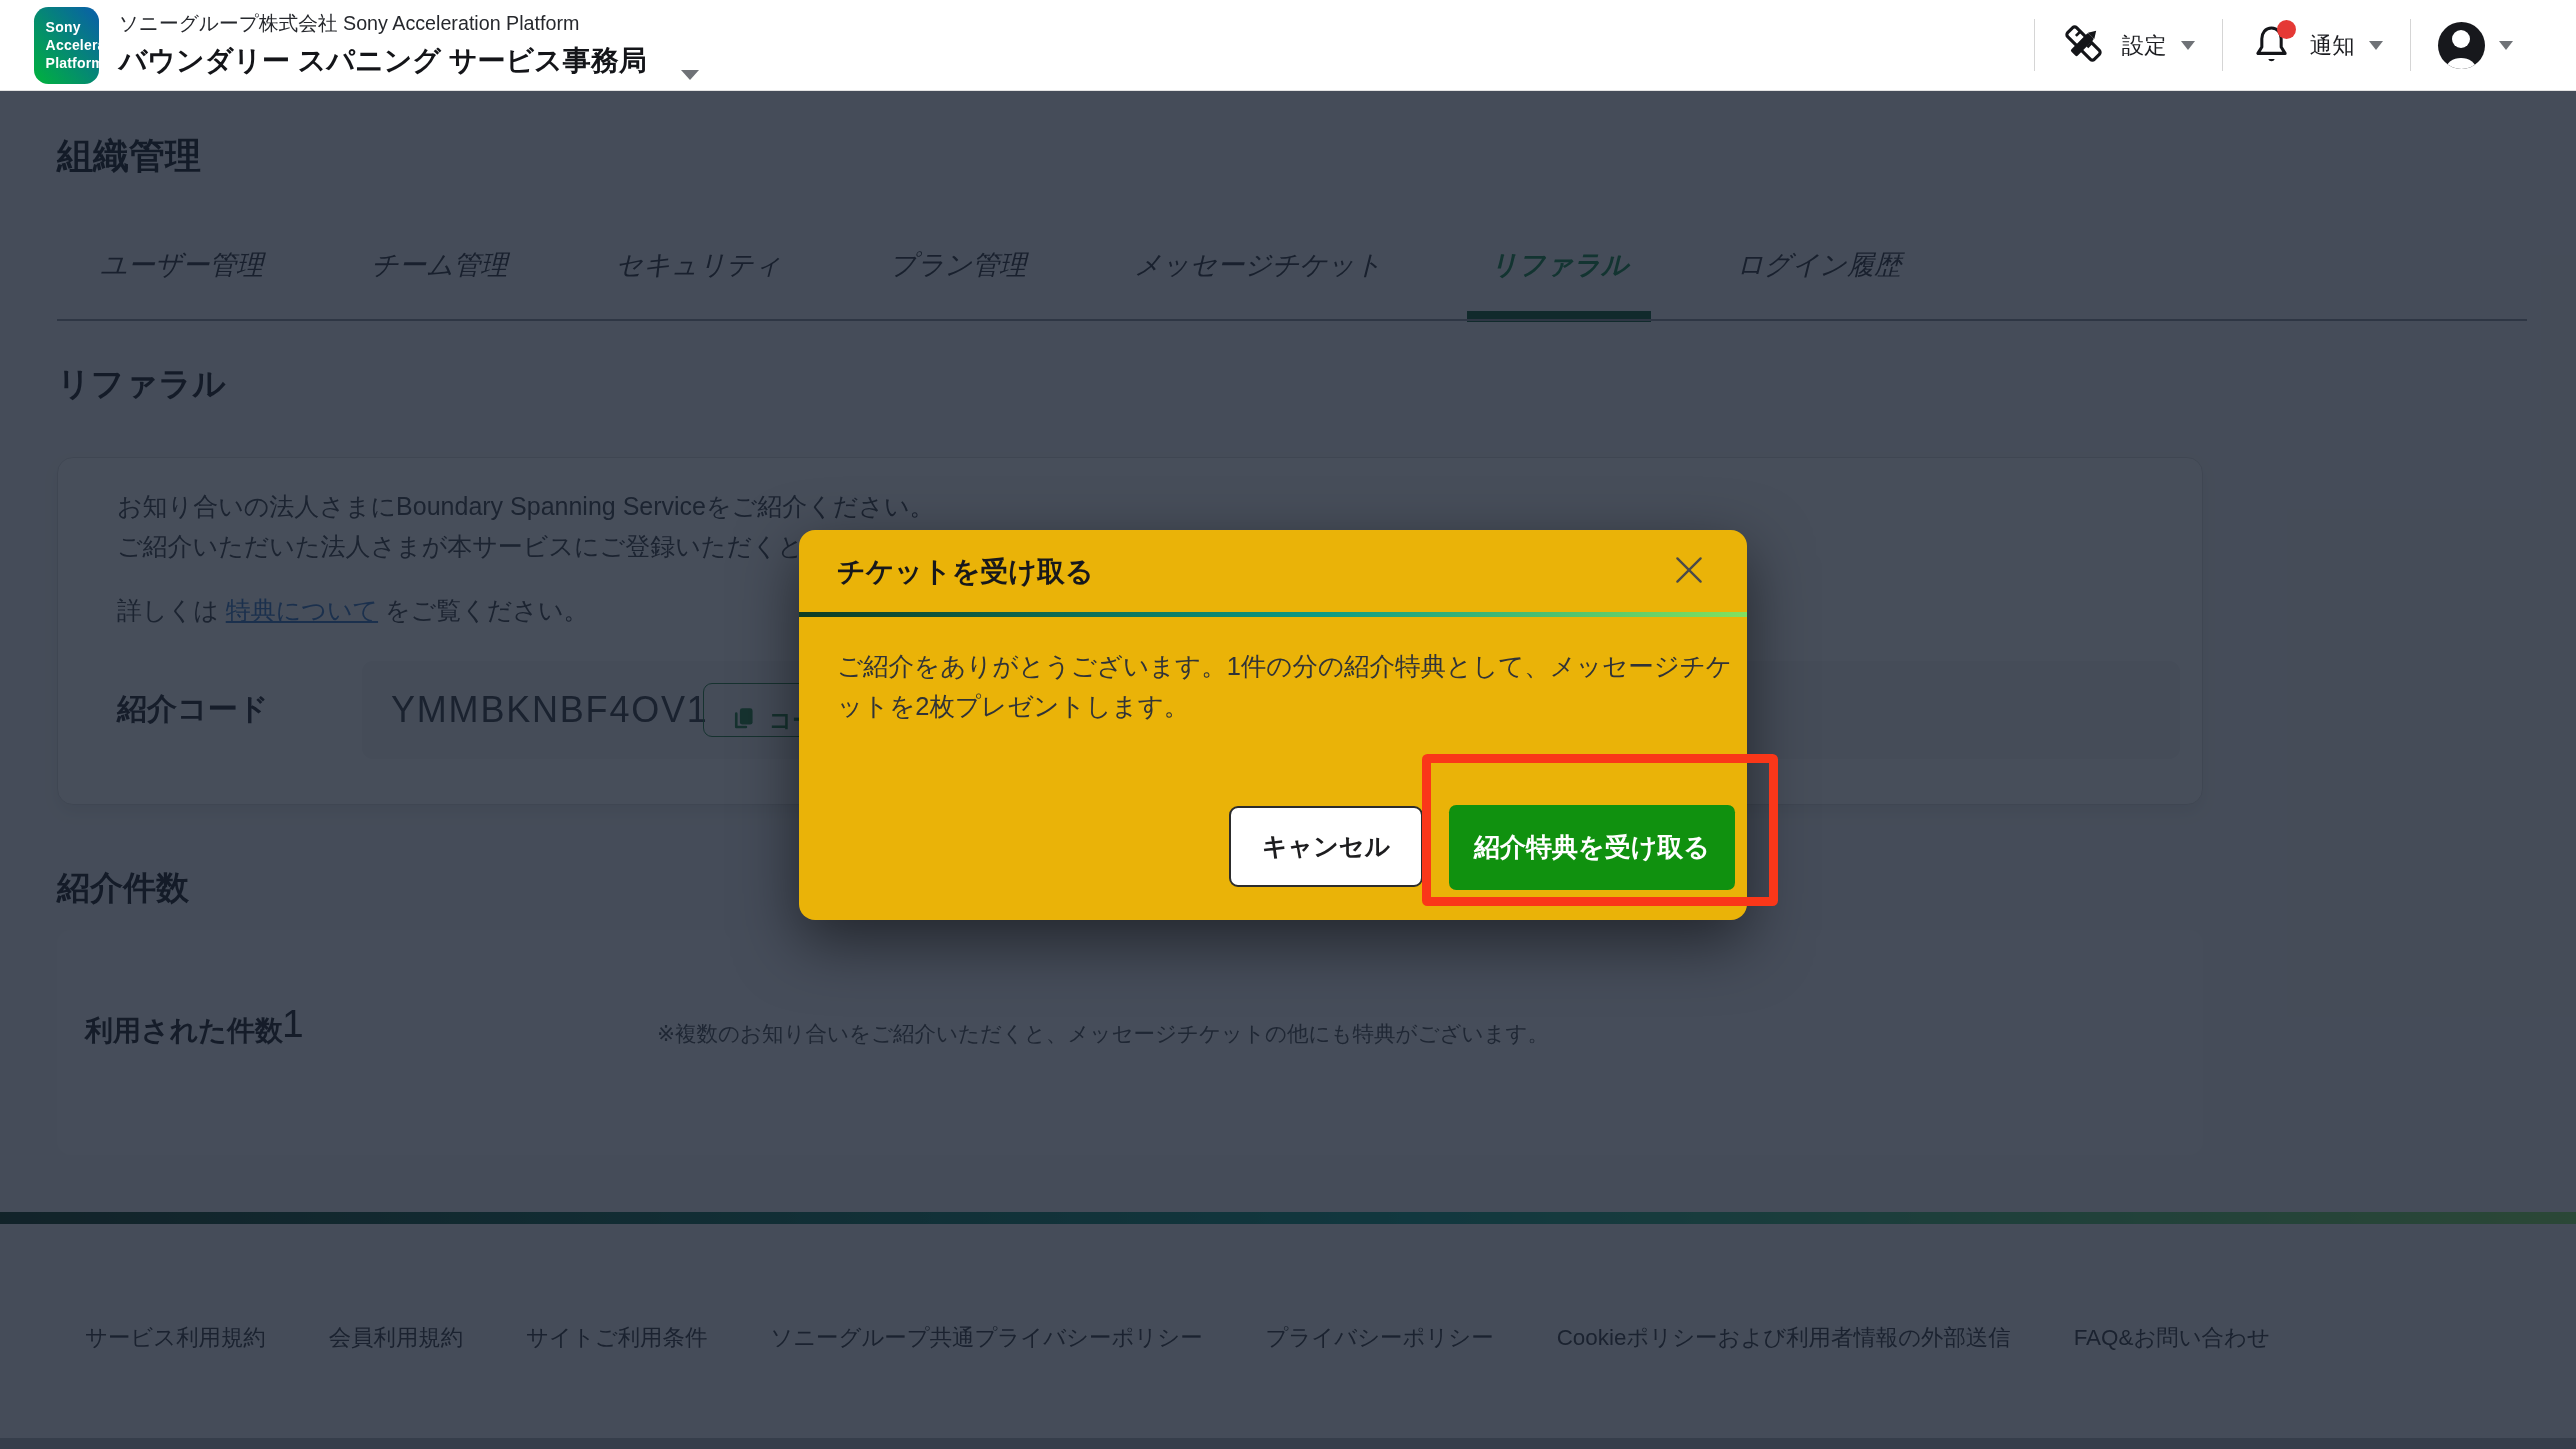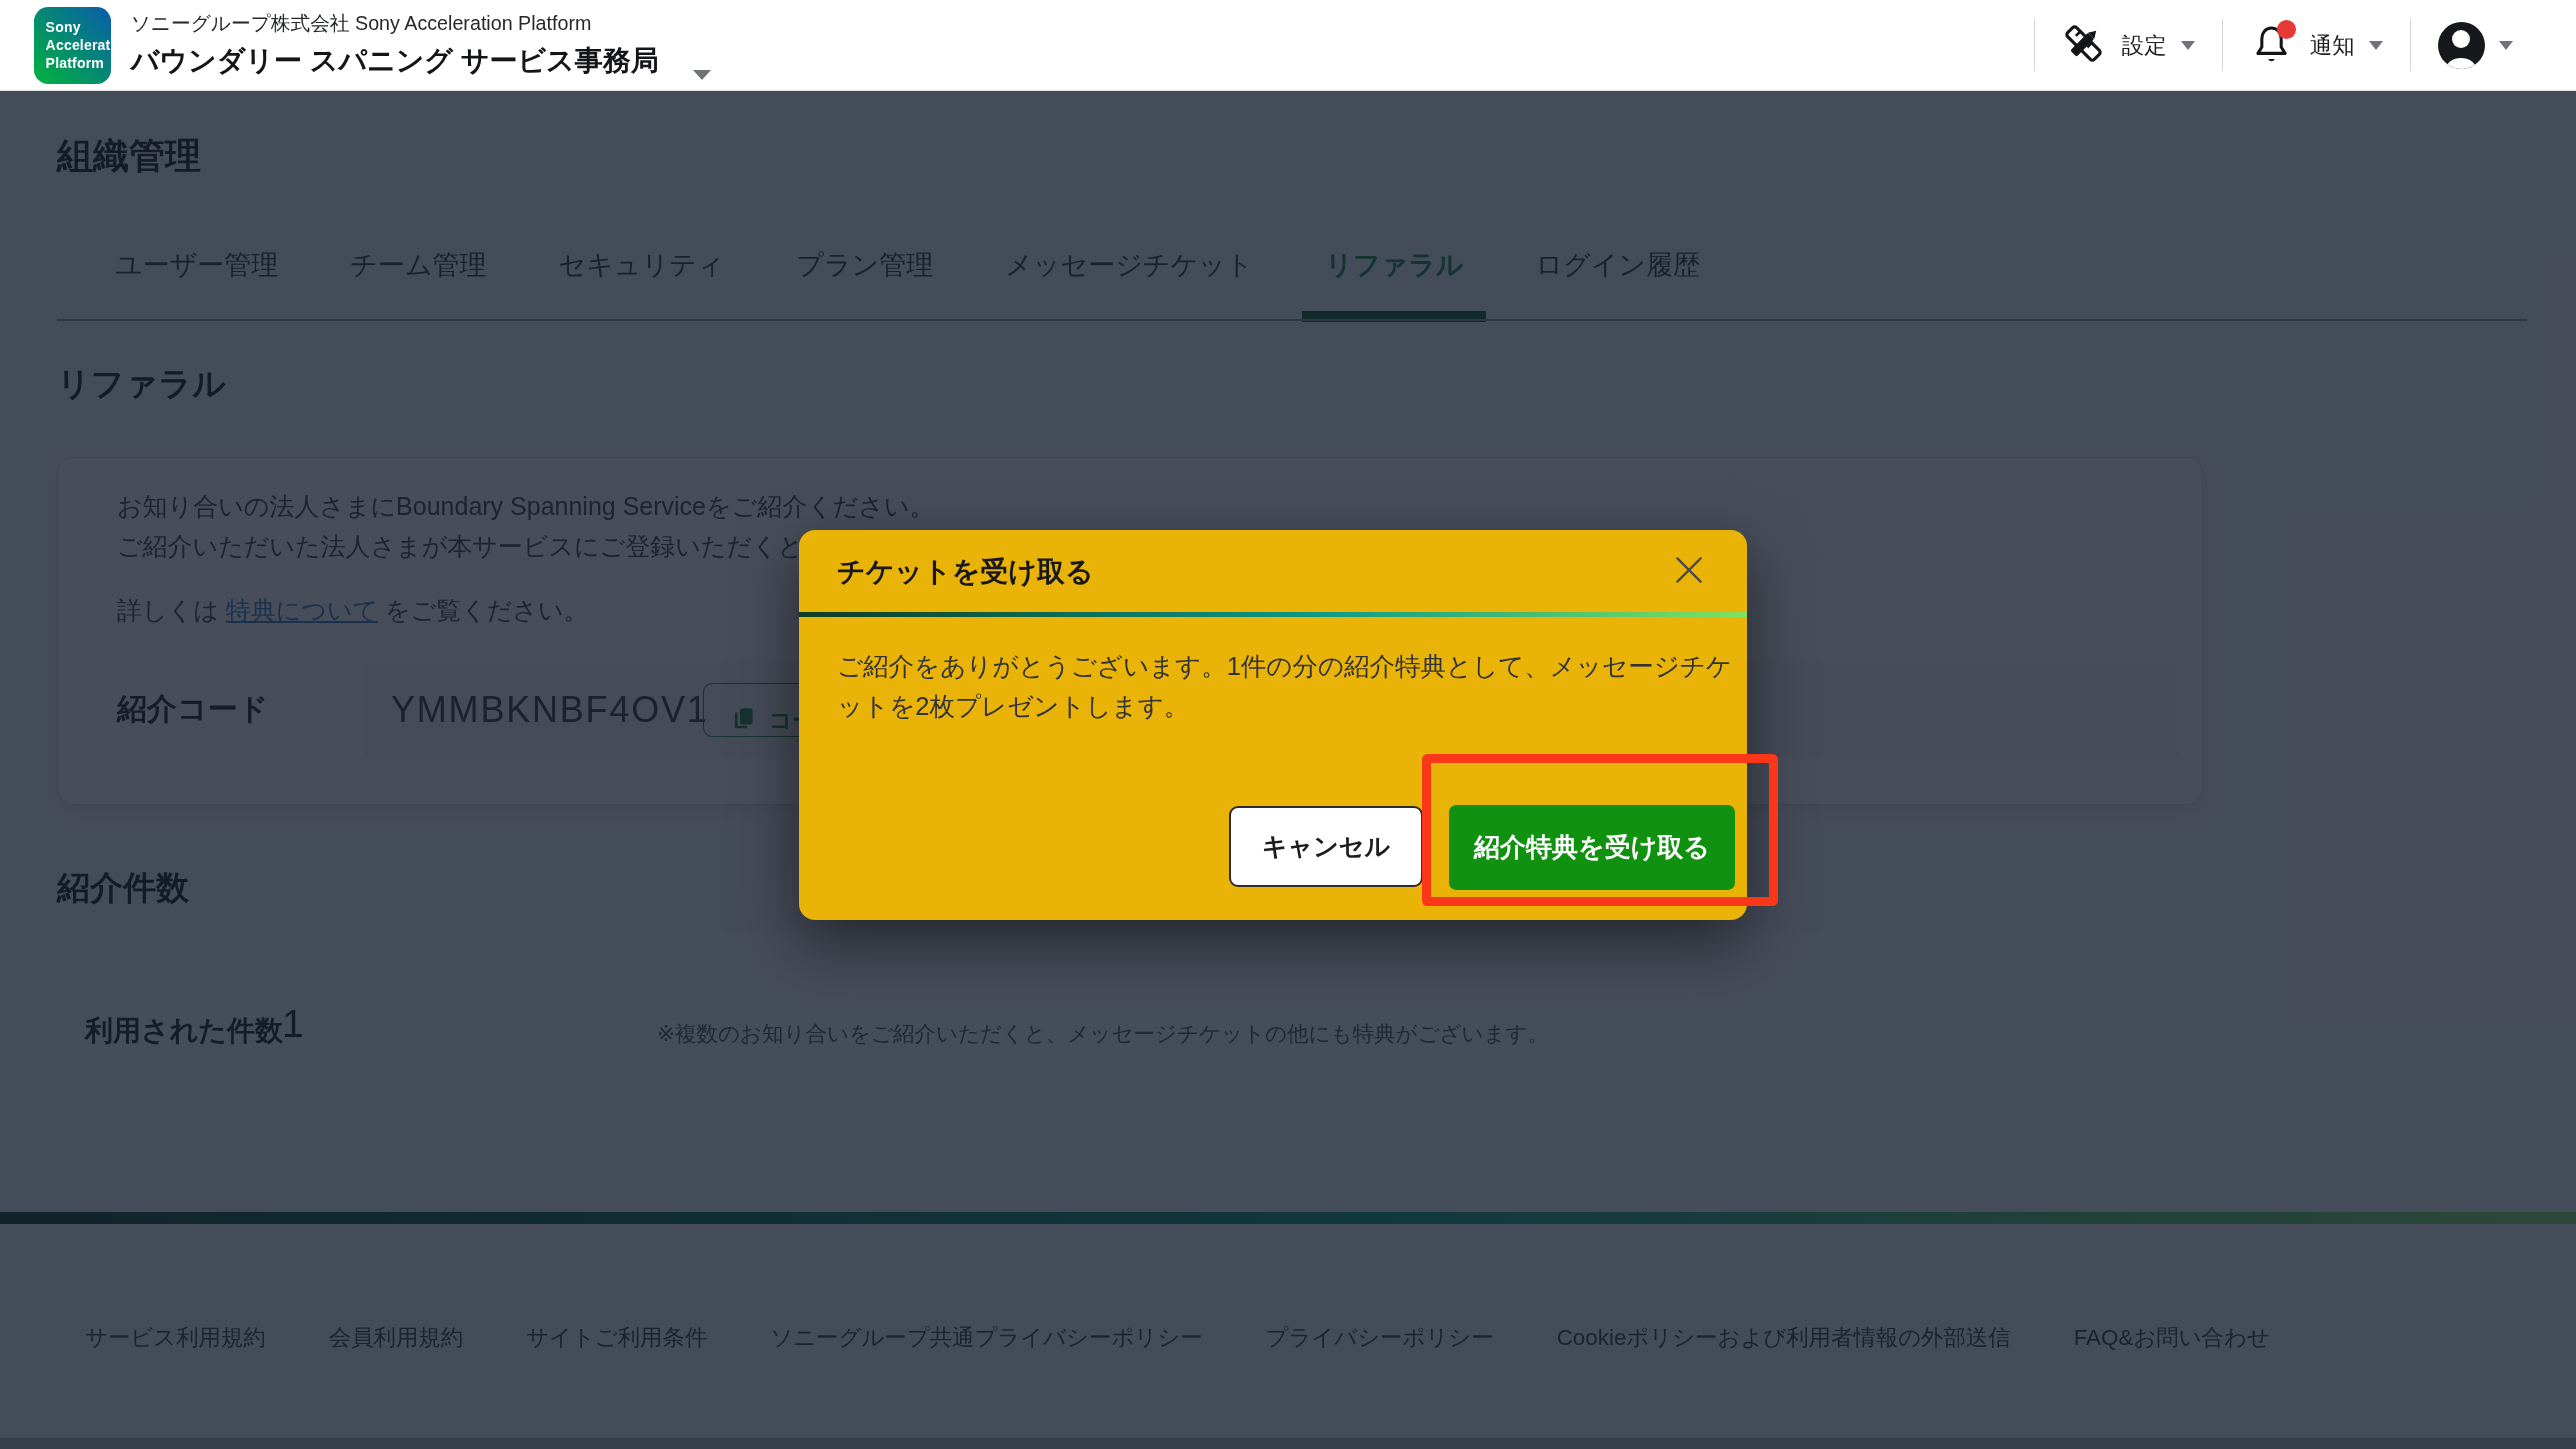--- a/index.html
+++ b/index.html
@@ -2,21 +2,21 @@
 <html lang="ja" style="font-size:14.3px"><head>
 <meta charset="utf-8">
 <style>
   * { margin:0; padding:0; box-sizing:border-box; }
   html,body { width:2576px; height:1449px; }
   body { font-family:"Liberation Sans","DejaVu Sans",sans-serif; background:#f6f7f8; position:relative; overflow:hidden; }
 
   
   .header { position:absolute; left:0; top:0; width:2576px; height:91px; background:#ffffff;
             border-bottom:0.9px solid #e2e2e2; display:flex; align-items:center; padding:0 36px 0 34px; z-index:5; }
-  .logo { width:77px; height:77px; border-radius:14.3px; flex:0 0 auto;
+  .logo { width:65px; height:77px; border-radius:14.3px; flex:0 0 auto;
           background:linear-gradient(to top right,#00b33c,#0a5dab);
           display:flex; flex-direction:column; justify-content:center; padding-left:11.6px; }
   .logo span { color:#fff; font-size:14px; font-weight:bold; line-height:1.3; letter-spacing:0.2px; }
   .titles { margin-left:19.7px; }
   .titles .company { font-size:19.7px; color:#26282d; }
   .titles .org-row { display:flex; align-items:flex-end; margin-top:5.4px;gap:20px; }
   .titles .org { font-size:28px; font-weight:bold; color:#141519; }
   .caret { width:0; height:0; border-left:9px solid transparent; border-right:9px solid transparent;
            border-top:10.7px solid #6f7277; margin-left:14.3px; }
   .caret.small { border-left-width:7.2px; border-right-width:7.2px; border-top-width:9px; }
@@ -25,21 +25,21 @@
   .hdr-item { display:flex; align-items:center; padding:0 27px; height:100%; cursor:pointer; }
   .hdr-item .lbl { font-size:22.4px; color:#1c1d21; margin-left:17px; }
   .bell-wrap { position:relative; width:43px; height:47px; }
   .bell-dot { position:absolute; right:-3.6px; top:-1.8px; width:19.7px; height:19.7px; border-radius:50%; background:#e53935; }
   .avatar { position:relative; width:47px; height:47px; border-radius:50%; background:#17181c; overflow:hidden; }
   .avatar .head { position:absolute; left:50%; top:8px; transform:translateX(-50%); width:18px; height:18px; border-radius:50%; background:#fff; }
   .avatar .body { position:absolute; left:50%; bottom:-10.7px; transform:translateX(-50%); width:30px; height:21.5px; border-radius:50% 50% 0 0; background:#fff; }
 
   
   .page-title { position:absolute; left:57px; top:132px; font-size:36px; font-weight:bold; color:#15171c; }
-  .tabs { position:absolute; left:115px; top:247px; display:flex; gap:72px; height:75px; }
+  .tabs { position:absolute; left:100px; top:247px; display:flex; gap:108px; height:75px;font-style:italic; }
   .tab { font-size:27px; color:#2e3138; position:relative; cursor:pointer; white-space:nowrap; }
   .tab.active { color:#128a47; font-weight:bold; }
   .tab.active::after { content:""; position:absolute; left:-23px; right:-23px; top:64px; height:10.7px; background:#0d5b30; }
   .tabline { position:absolute; left:57px; top:319px; width:2470px; height:1.8px; background:#8e939c; }
 
   .sec-title { position:absolute; left:57px; font-size:33px; font-weight:bold; color:#17191e; }
   .sec-referral { top:362px; }
   .sec-counts { top:866px; }
 
   .card1 { position:absolute; left:57px; top:457px; width:2146px; height:348px; background:#fff;

